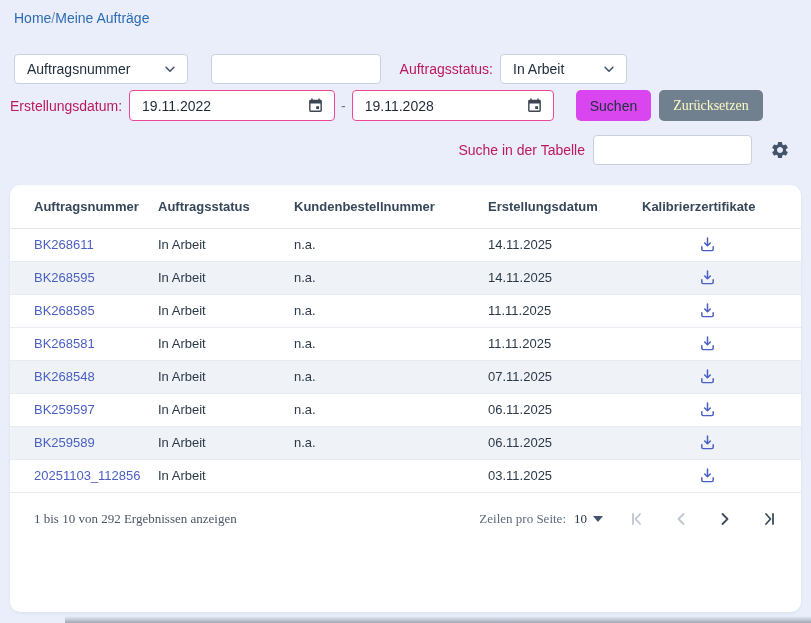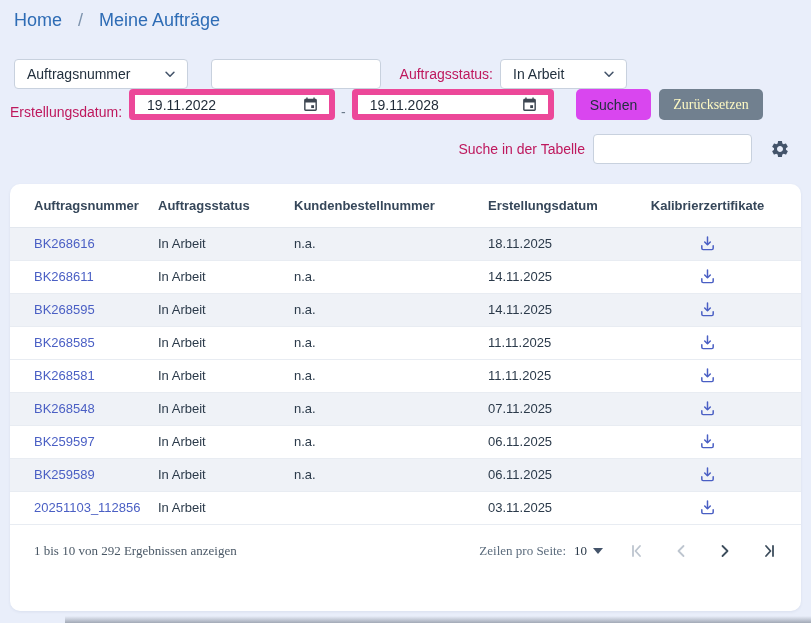--- a/index.html
+++ b/index.html
@@ -9,48 +9,48 @@
     font-family: "Liberation Sans", sans-serif;
     position: relative;
     overflow: hidden;
     color: #2b3a4a;
   }
   .page { padding: 0 10px; position: relative; }
 
   
   .breadcrumb {
     padding: 10px 0 0 4px;
-    font-size: 18px;
-    display: flex; gap: 16px; align-items: center;
+    font-size: 14px;
+    display: flex; gap: 0; align-items: center;
   }
   .breadcrumb a { color: #2e6cb5; text-decoration: none; cursor: pointer; }
   .breadcrumb .sep { color: #7d93ad; }
 
   
   .filter-row1 { display: flex; align-items: center; margin-top: 28px; height: 30px; }
-  .filter-row2 { display: flex; align-items: flex-end; height: 31px; }
+  .filter-row2 { display: flex; align-items: center; margin-top: 6px; height: 31px; }
   .filter-row3 { display: flex; align-items: center; margin-top: 14px; height: 30px; justify-content: flex-end; }
 
   .sel {
     height: 30px; background: #fff; border: 1px solid #c8d1de; border-radius: 4px;
     display: inline-flex; align-items: center; justify-content: space-between;
     padding: 0 10px 0 12px; font-size: 14px; color: #22303e; cursor: pointer;
   }
   .sel svg { flex: 0 0 auto; margin-left: 8px; }
 
   .txt {
     height: 30px; background: #fff; border: 1px solid #c8d1de; border-radius: 4px;
     font-size: 14px; color: #22303e; padding: 0 10px;
     font-family: "Liberation Sans", sans-serif;
   }
 
   .lbl { font-size: 14px; color: #be185d; }
 
   .datebox {
-    height: 31px; background: #fff; border: 6px solid #ec4899; border-radius: 4px;
+    height: 31px; background: #fff; border: 1px solid #ec4899; border-radius: 4px;
     display: inline-flex; align-items: center; padding: 0 8px 0 12px;
   }
   .datebox input {
     border: none; font-size: 14px; color: #1f2a37; width: 100%;
     font-family: "Liberation Sans", sans-serif; background: transparent;
   }
   .datebox .calbtn { background: none; border: none; cursor: pointer; display: flex; padding: 2px; }
 
   .btn {
     height: 31px; border: none; border-radius: 5px; font-size: 14px;
@@ -77,21 +77,21 @@
   }
   thead th:first-child, tbody td:first-child { padding-left: 24px; }
   tbody td {
     height: 33px; font-size: 13px; color: #2b3a4a; vertical-align: middle;
     border-bottom: 1px solid #e8ecf2;
   }
   tbody tr.odd { background: #eff2f7; }
   tbody tr.even { background: #ffffff; }
   tbody a.orderlink { color: #4a5fc4; text-decoration: none; cursor: pointer; }
   td.dl { text-align: center; padding-right: 28px; }
-  th.dlh { padding-right: 28px; text-align: center; }
+  th.dlh { padding-right: 28px; }
   .dlbtn { background: none; border: none; cursor: pointer; padding: 2px 6px; display: inline-flex; }
 
   
   .tfooter {
     height: 53px; display: flex; align-items: center; padding: 0 24px;
     font-size: 13px; color: #4a5866; font-family: Liberation Serif, serif;
   }
   .tfooter .summary { flex: 0 0 auto; }
   .tfooter .spacer { flex: 1 1 auto; }
   .rpp { display: flex; align-items: center; gap: 8px; color: #5b6b7c; }
@@ -185,35 +185,20 @@
       <thead>
         <tr>
           <th>Auftragsnummer</th>
           <th>Auftragsstatus</th>
           <th>Kundenbestellnummer</th>
           <th>Erstellungsdatum</th>
           <th class="dlh">Kalibrierzertifikate</th>
         </tr>
       </thead>
       <tbody id="table-body">
-          <tr class="odd">
-    <td><a class="orderlink">BK268616</a></td>
-    <td>In Arbeit</td>
-    <td>n.a.</td>
-    <td>18.11.2025</td>
-    <td class="dl">
-      <button class="dlbtn">
-        <svg width="21" height="21" viewBox="0 0 24 24" fill="none" stroke="#4a5fc4" stroke-width="1.7" stroke-linecap="round" stroke-linejoin="round">
-                  <path d="M12 4.5v8.5"></path>
-                  <path d="M8.8 10.3L12 13.5l3.2-3.2"></path>
-                  <path d="M5.5 14.5v3a1.5 1.5 0 0 0 1.5 1.5h10a1.5 1.5 0 0 0 1.5-1.5v-3"></path>
-                </svg>
-      </button>
-    </td>
-  </tr>
           <tr class="even">
     <td><a class="orderlink">BK268611</a></td>
     <td>In Arbeit</td>
     <td>n.a.</td>
     <td>14.11.2025</td>
     <td class="dl">
       <button class="dlbtn">
         <svg width="21" height="21" viewBox="0 0 24 24" fill="none" stroke="#4a5fc4" stroke-width="1.7" stroke-linecap="round" stroke-linejoin="round">
                   <path d="M12 4.5v8.5"></path>
                   <path d="M8.8 10.3L12 13.5l3.2-3.2"></path>

